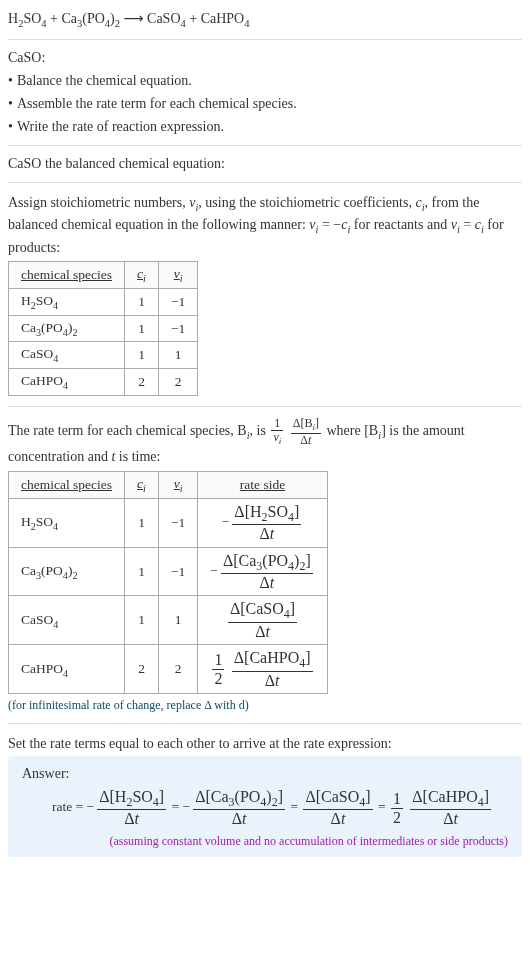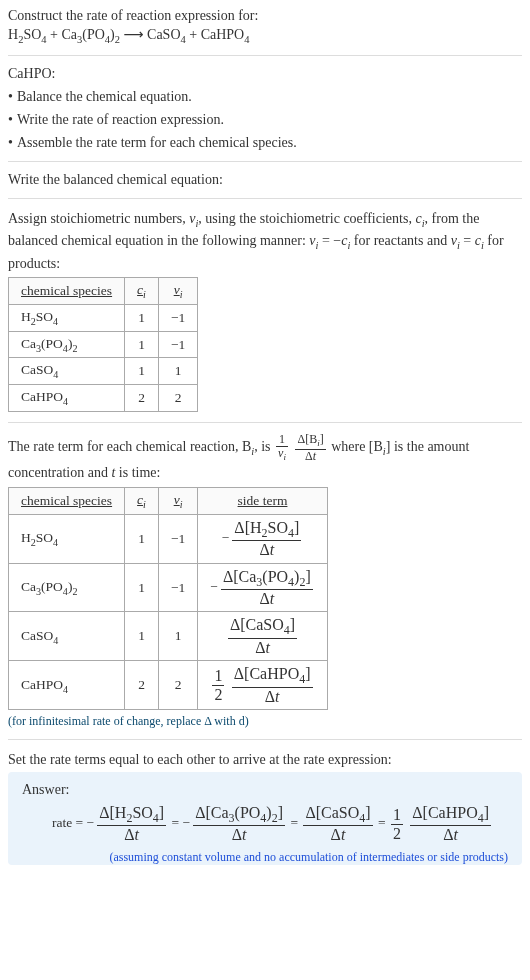--- a/index.html
+++ b/index.html
@@ -53,58 +53,57 @@
   .frac .den { display:block; padding:0 2px; }
   .small-frac { font-size: 16px; }
   .note {
     color: #0c4a6e;
     font-size: 12px;
     margin-top: 2px;
   }
   .answer-box {
     background: #eaf3fb;
     border-radius: 4px;
-    padding: 10px 14px 0 14px;
+    padding: 10px 14px 8px 14px;
     margin-top: 2px;
   }
   .answer-label { color:#333; margin-bottom:6px; }
   .answer-eqn { margin-left: 30px; font-size: 13.5px; }
   .assume {
-    color: #1d4ed8;
+    color: #a21caf;
     font-size: 12px;
     text-align: right;
     margin-top: 6px;
   }
   .neg { margin-right:1px; }
   .para { line-height: 1.4; }
   .nowrap { white-space: nowrap; }
 </style>
 </head>
 <body>
 
 <div class="section">
-  <div class="prompt-line">Construct the rate of reaction expression for:</div>
   <div class="eqn">H<sub>2</sub>SO<sub>4</sub> + Ca<sub>3</sub>(PO<sub>4</sub>)<sub>2</sub> ⟶ CaSO<sub>4</sub> + CaHPO<sub>4</sub></div>
 </div>
 
 <hr class="divider">
 
 <div class="section">
-  <div>CaHPO:</div>
+  <div>CaSO:</div>
   <div id="plan-list">
       <div class="plan-li"><span class="bullet">•</span>Balance the chemical equation.</div>
+      <div class="plan-li"><span class="bullet">•</span>Assemble the rate term for each chemical species.</div>
       <div class="plan-li"><span class="bullet">•</span>Write the rate of reaction expression.</div>
-      <div class="plan-li"><span class="bullet">•</span>Assemble the rate term for each chemical species.</div>
     </div>
 </div>
 
 <hr class="divider">
 
 <div class="section">
-  <div>Write the balanced chemical equation:</div>
+  <div>CaSO the balanced chemical equation:</div>
 </div>
 
 <hr class="divider">
 
 <div class="section">
   <div class="para">Assign stoichiometric numbers, <span class="ital">ν<sub>i</sub></span>, using the stoichiometric coefficients, <span class="ital">c<sub>i</sub></span>, from the balanced chemical equation in the following manner: <span class="ital">ν<sub>i</sub></span> = −<span class="ital">c<sub>i</sub></span> for reactants and <span class="ital">ν<sub>i</sub></span> = <span class="ital">c<sub>i</sub></span> for products:</div>
   <table class="data">
     <thead>
       <tr>
         <th>chemical species</th>
@@ -134,34 +133,34 @@
           <td class="center">2</td>
         </tr>
       </tbody>
   </table>
 </div>
 
 <hr class="divider">
 
 <div class="section">
   <div class="para">
-    <span>The rate term for each chemical reaction, B</span><sub><span class="ital">i</span></sub><span>, is </span>
+    <span>The rate term for each chemical species, B</span><sub><span class="ital">i</span></sub><span>, is </span>
     <span class="nowrap">
       <span class="frac"><span class="num">1</span><span class="den ital">ν<sub>i</sub></span></span>
       <span class="frac"><span class="num">Δ[B<sub><span class="ital">i</span></sub>]</span><span class="den">Δ<span class="ital">t</span></span></span>
     </span>
     <span> where [B<sub><span class="ital">i</span></sub>] is the amount concentration and <span class="ital">t</span> is time:</span>
   </div>
   <table class="data">
     <thead>
       <tr>
         <th>chemical species</th>
         <th class="center ital">c<sub>i</sub></th>
         <th class="center ital">ν<sub>i</sub></th>
-        <th class="center">side term</th>
+        <th class="center">rate side</th>
       </tr>
     </thead>
     <tbody id="rateterm-body">
         <tr>
           <td>H<sub>2</sub>SO<sub>4</sub></td>
           <td class="center">1</td>
           <td class="center">−1</td>
           <td class="center"><span class="neg">−</span><span class="frac small-frac"><span class="num">Δ[H<sub>2</sub>SO<sub>4</sub>]</span><span class="den">Δ<span class="ital">t</span></span></span></td>
         </tr>
         <tr>

